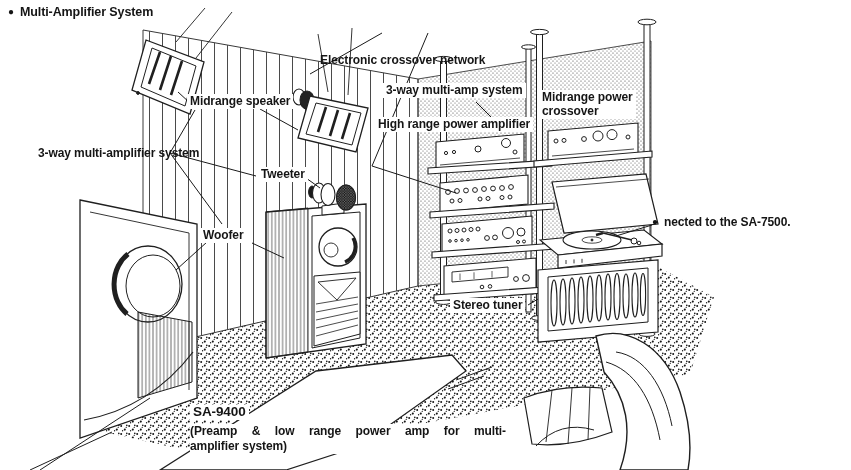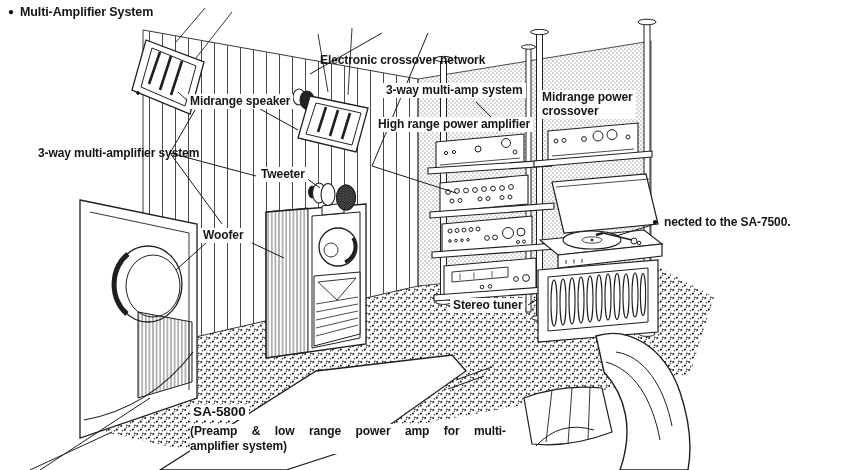--- a/index.html
+++ b/index.html
@@ -292,20 +292,20 @@
 
   <div class="lbl plate" style="left:450px; top:298px;">Stereo tuner</div>
 
   <div class="lbl note-wrap" style="left:652px; top:215px;">
     <span class="bullet">●</span>
     <div class="note-lines multi">
       <div>nected to the SA-7500.</div>
     </div>
   </div>
 
-  <div class="lbl plate model" style="left:190px; top:405px;">SA-5800</div>
+  <div class="lbl plate model" style="left:190px; top:405px;">SA-9400</div>
 
   <div class="lbl cap-lines multi" style="left:190px; top:424px;">
     <div class="jl">(Preamp &amp; low range power amp for multi-</div>
     <div>amplifier system)</div>
   </div>
 
 </div>
 
 </body></html>

